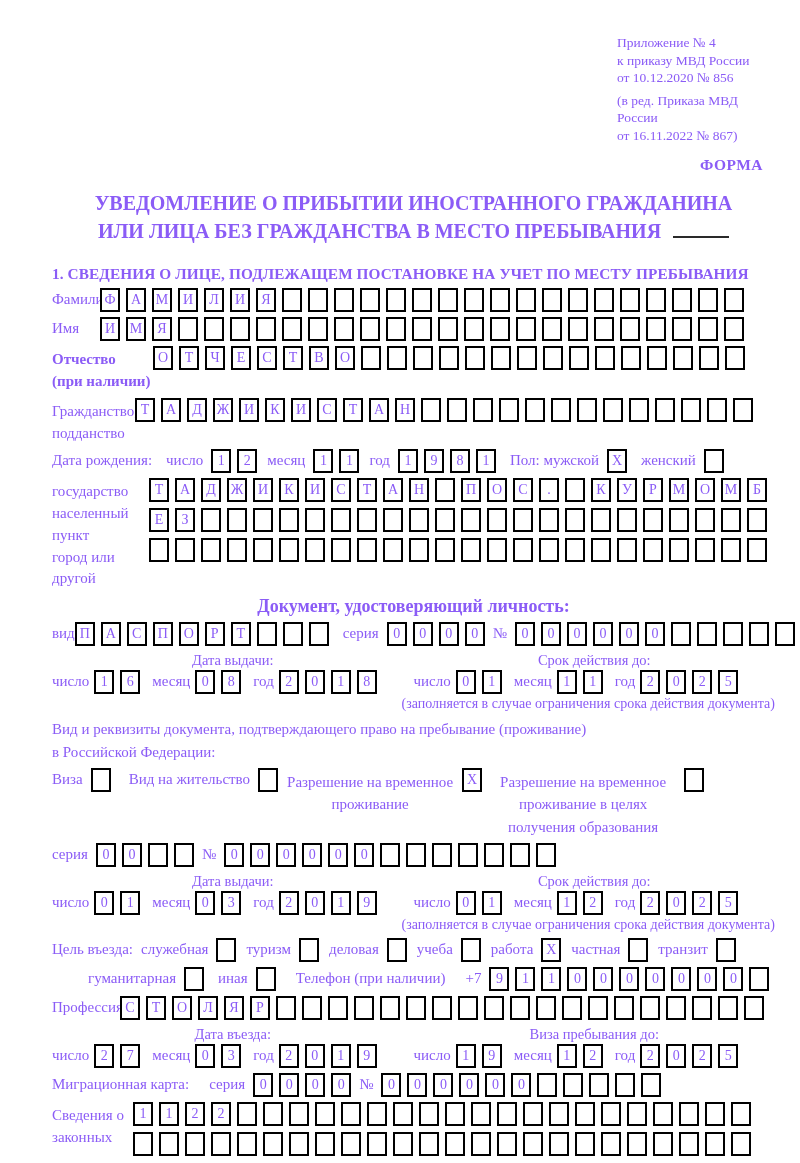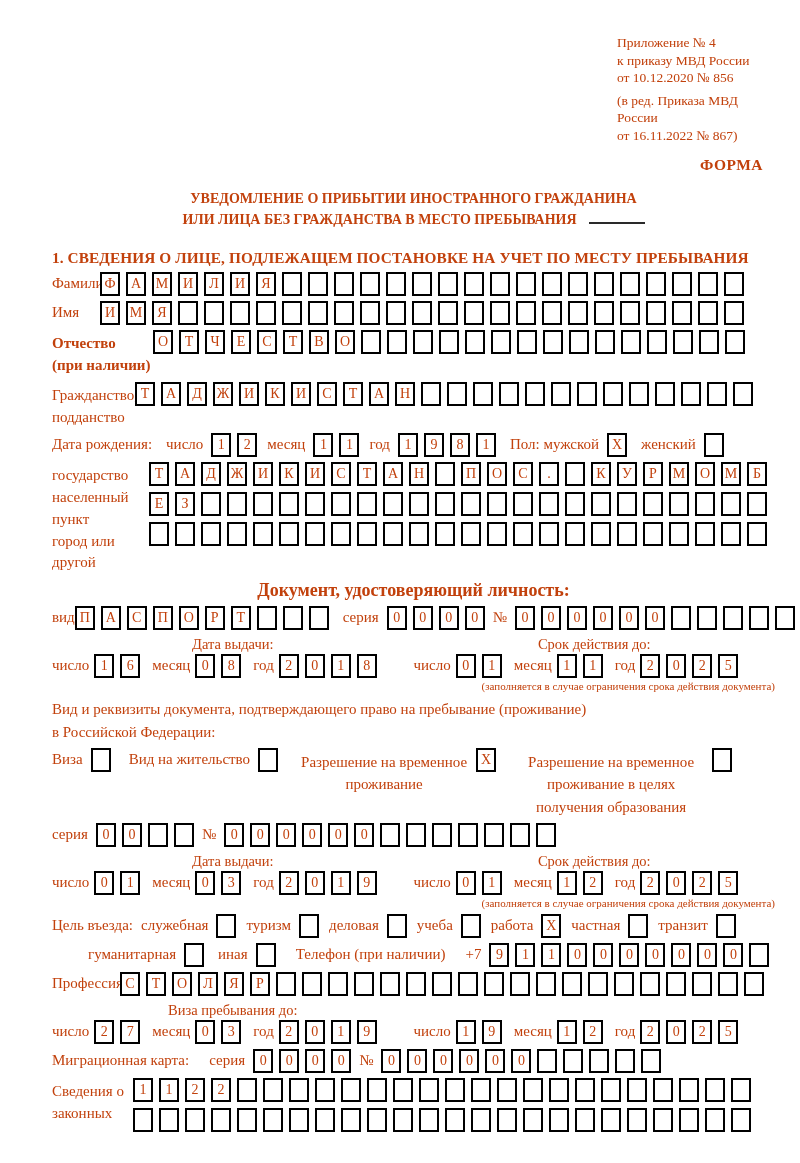--- a/index.html
+++ b/index.html
@@ -1,27 +1,27 @@
 <!DOCTYPE html>
 <html><head>
 <meta charset="utf-8">
 <style>
   html,body{margin:0;padding:0;background:#fff;}
   .page{
     position:relative;width:800px;height:1163px;box-sizing:border-box;
-    background:#ffffff;color:#c2410c;
+    background:#ffffff;color:#8b5cf6;
     font-family:"Liberation Serif","DejaVu Serif",serif;
     font-size:15px;padding:34px 25px 8px 52px;overflow:hidden;
   }
   
   .annex{margin-left:565px;font-size:13.5px;line-height:1.3;}
   .annex .gap{margin-top:5px;}
   .forma{text-align:right;font-weight:bold;font-size:15.5px;margin:12px 12px 0 0;letter-spacing:.5px;}
   
-  .title{text-align:center;font-weight:bold;font-size:14px;line-height:1.4;margin-top:15px;}
+  .title{text-align:center;font-weight:bold;font-size:20px;line-height:1.4;margin-top:15px;}
   .uline{display:inline-block;width:56px;border-bottom:2.2px solid #2a2a2a;height:13px;margin-left:12px;}
   .sec1{font-weight:bold;font-size:15.3px;margin-top:20px;letter-spacing:.1px;}
   
   .row{display:flex;align-items:flex-start;margin-top:5px;}
   .cells{display:flex;flex:0 0 auto;}
   .cell{
     flex:0 0 auto;width:20px;height:24px;box-sizing:border-box;border:2px solid #000;
     margin-right:6px;text-align:center;font-size:14px;line-height:20px;background:#fff;
   }
   .cells .cell:last-child{margin-right:0;}
@@ -35,24 +35,24 @@
   .center{text-align:center;}
   .bold{font-weight:bold;}
   .docheader{margin-top:6px;font-size:18px;}
   
   .dualhead{display:flex;margin-top:6px;}
   .dualhead .dh{width:50%;text-align:center;font-size:14.5px;}
   .daterow{display:flex;margin-top:1px;}
   .dhalf{display:flex;width:50%;align-items:flex-start;}
   .dhalf .lbl{margin-right:5px;padding-top:3px;}
   .dhalf .cells{margin-right:12px;}
-  .note{font-size:11px;text-align:right;margin-top:2px;}
+  .note{font-size:14px;text-align:right;margin-top:2px;}
   .para{margin-top:7px;line-height:1.35;}
   
-  .optwrap{display:inline-block;text-align:center;line-height:1.5;padding-top:3px;margin-left:22px;flex:0 0 auto;}
+  .optwrap{display:inline-block;text-align:center;line-height:1.5;padding-top:3px;margin-left:8px;flex:0 0 auto;}
   .w168{width:168px;}.w186{width:186px;}
   .sp18{margin-left:18px;}
   .g10{margin-left:10px;}.g14{margin-left:14px;}.g20{margin-left:20px;}.g8{margin-left:8px;}
   .ind48{margin-left:36px;}
 </style>
 </head>
 <body>
 
 <div class="page">
 
@@ -542,20 +542,21 @@
         <span class="cell"></span>
         <span class="cell"></span>
         <span class="cell"></span>
         <span class="cell"></span>
         <span class="cell"></span>
         <span class="cell"></span>
       </span>
   </div>
 
   <div class="dualhead">
+    <span class="dh">Дата въезда:</span>
     <span class="dh">Виза пребывания до:</span>
   </div>
   <div class="daterow">
     <div class="dhalf">
       <span class="lbl">число</span>
       <span class="cells">
           <span class="cell">2</span>
           <span class="cell">7</span>
         </span>
       <span class="lbl">месяц</span>

